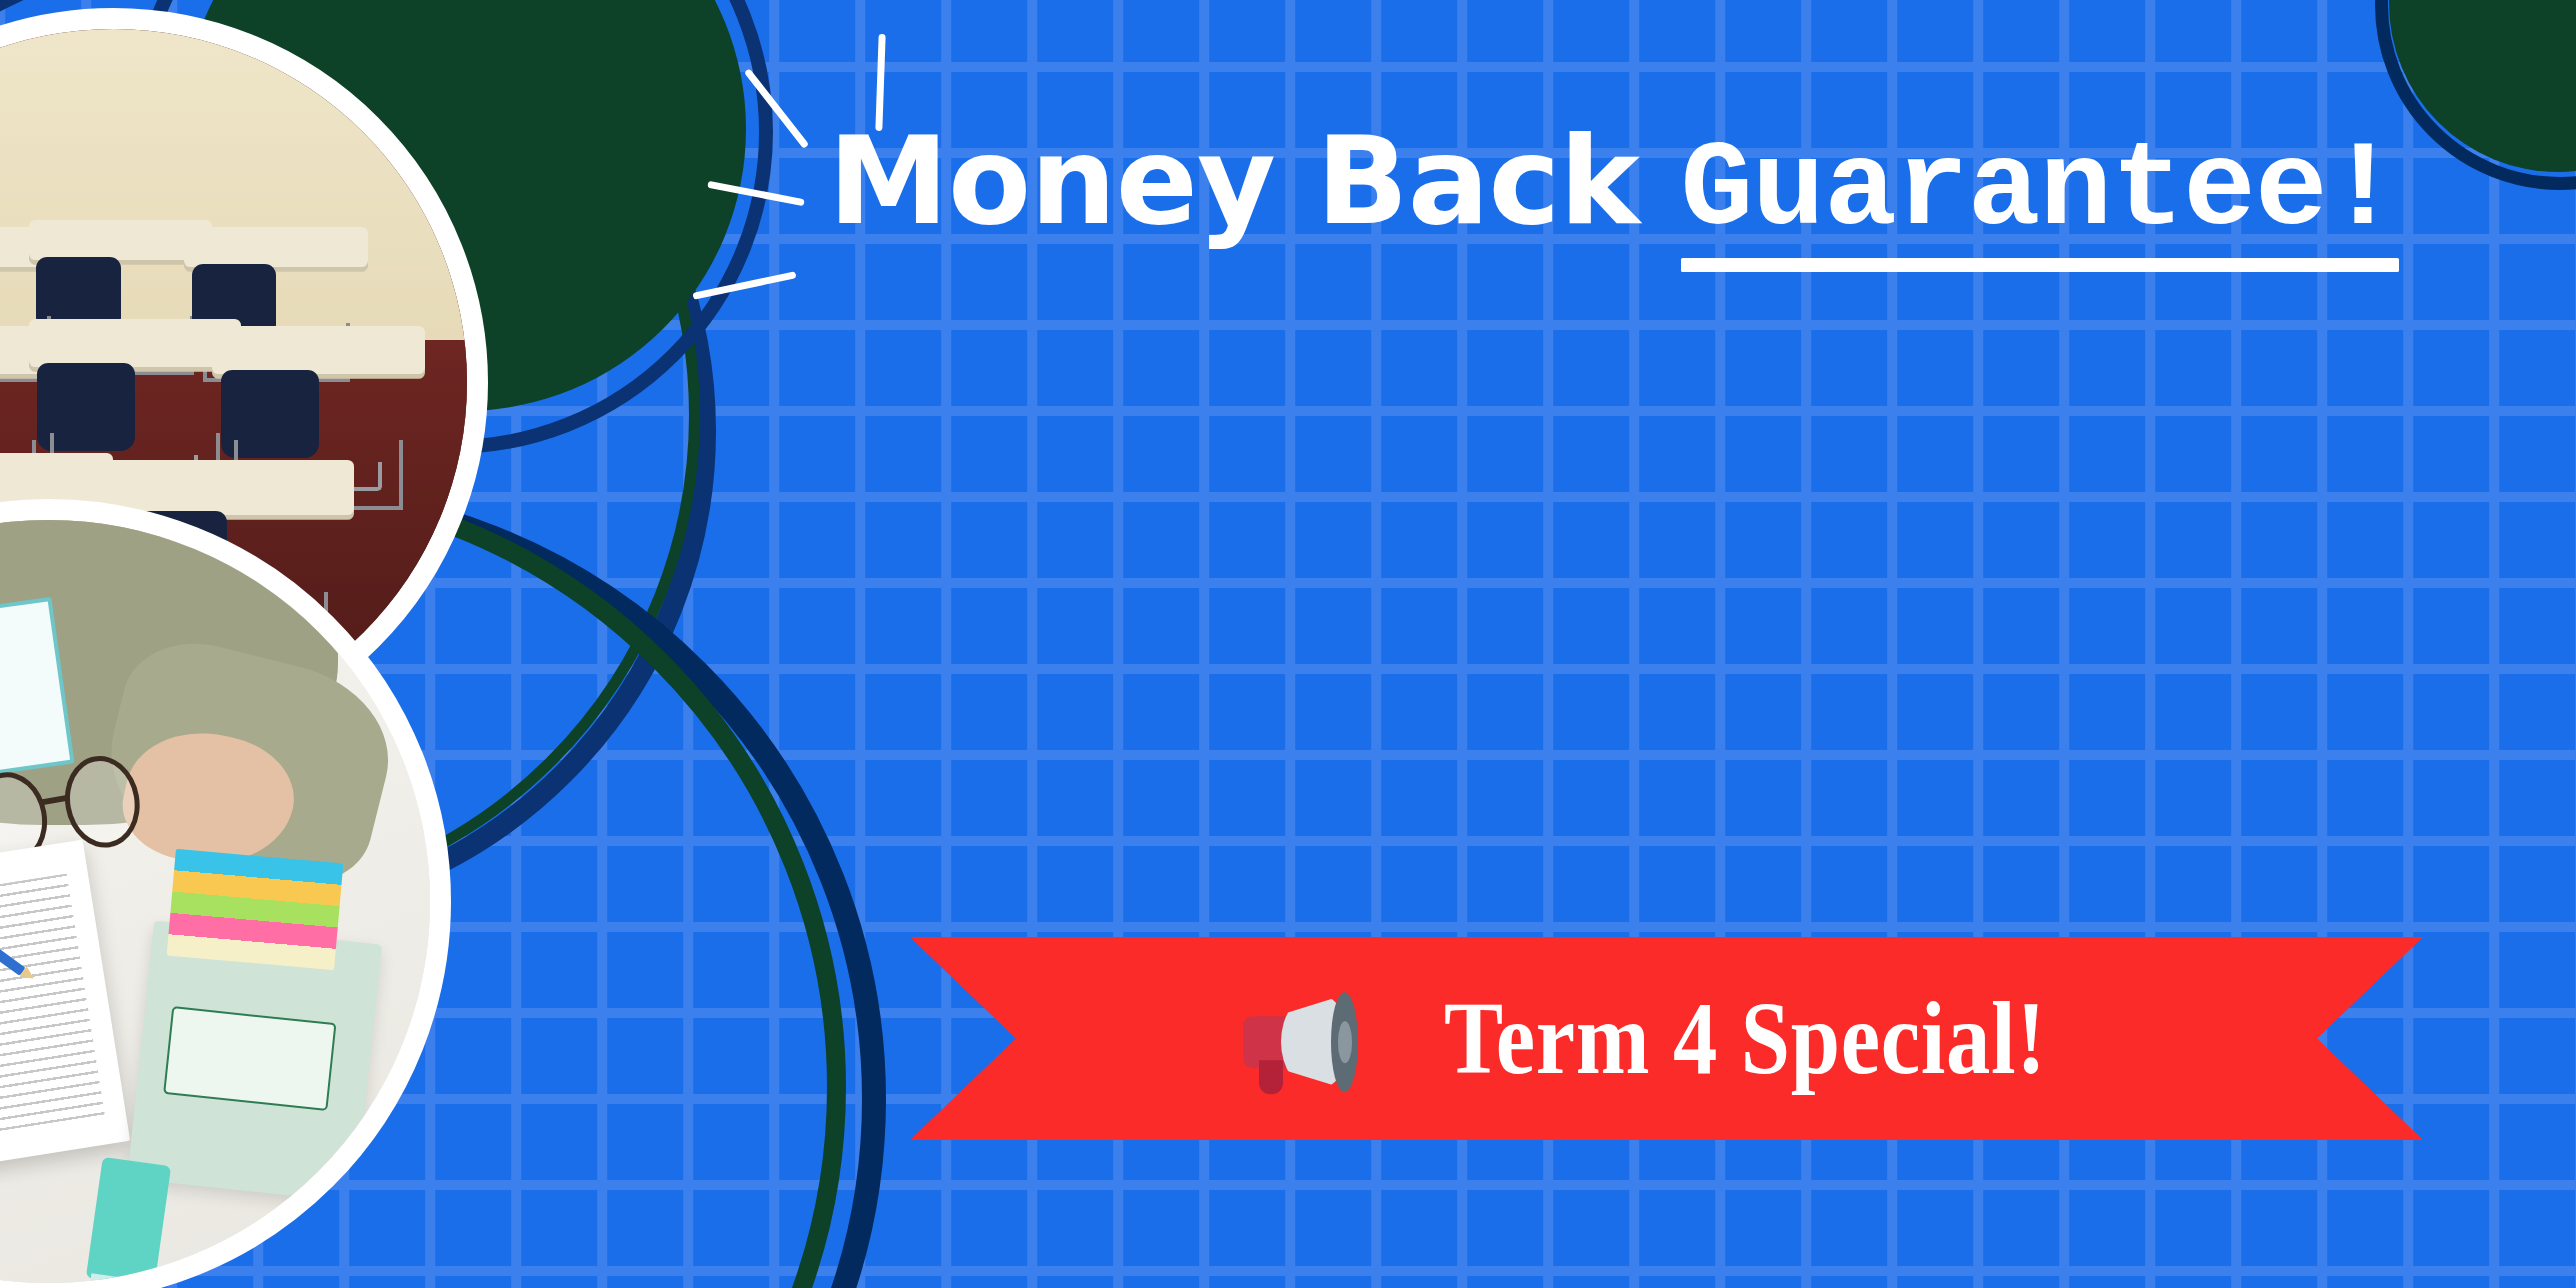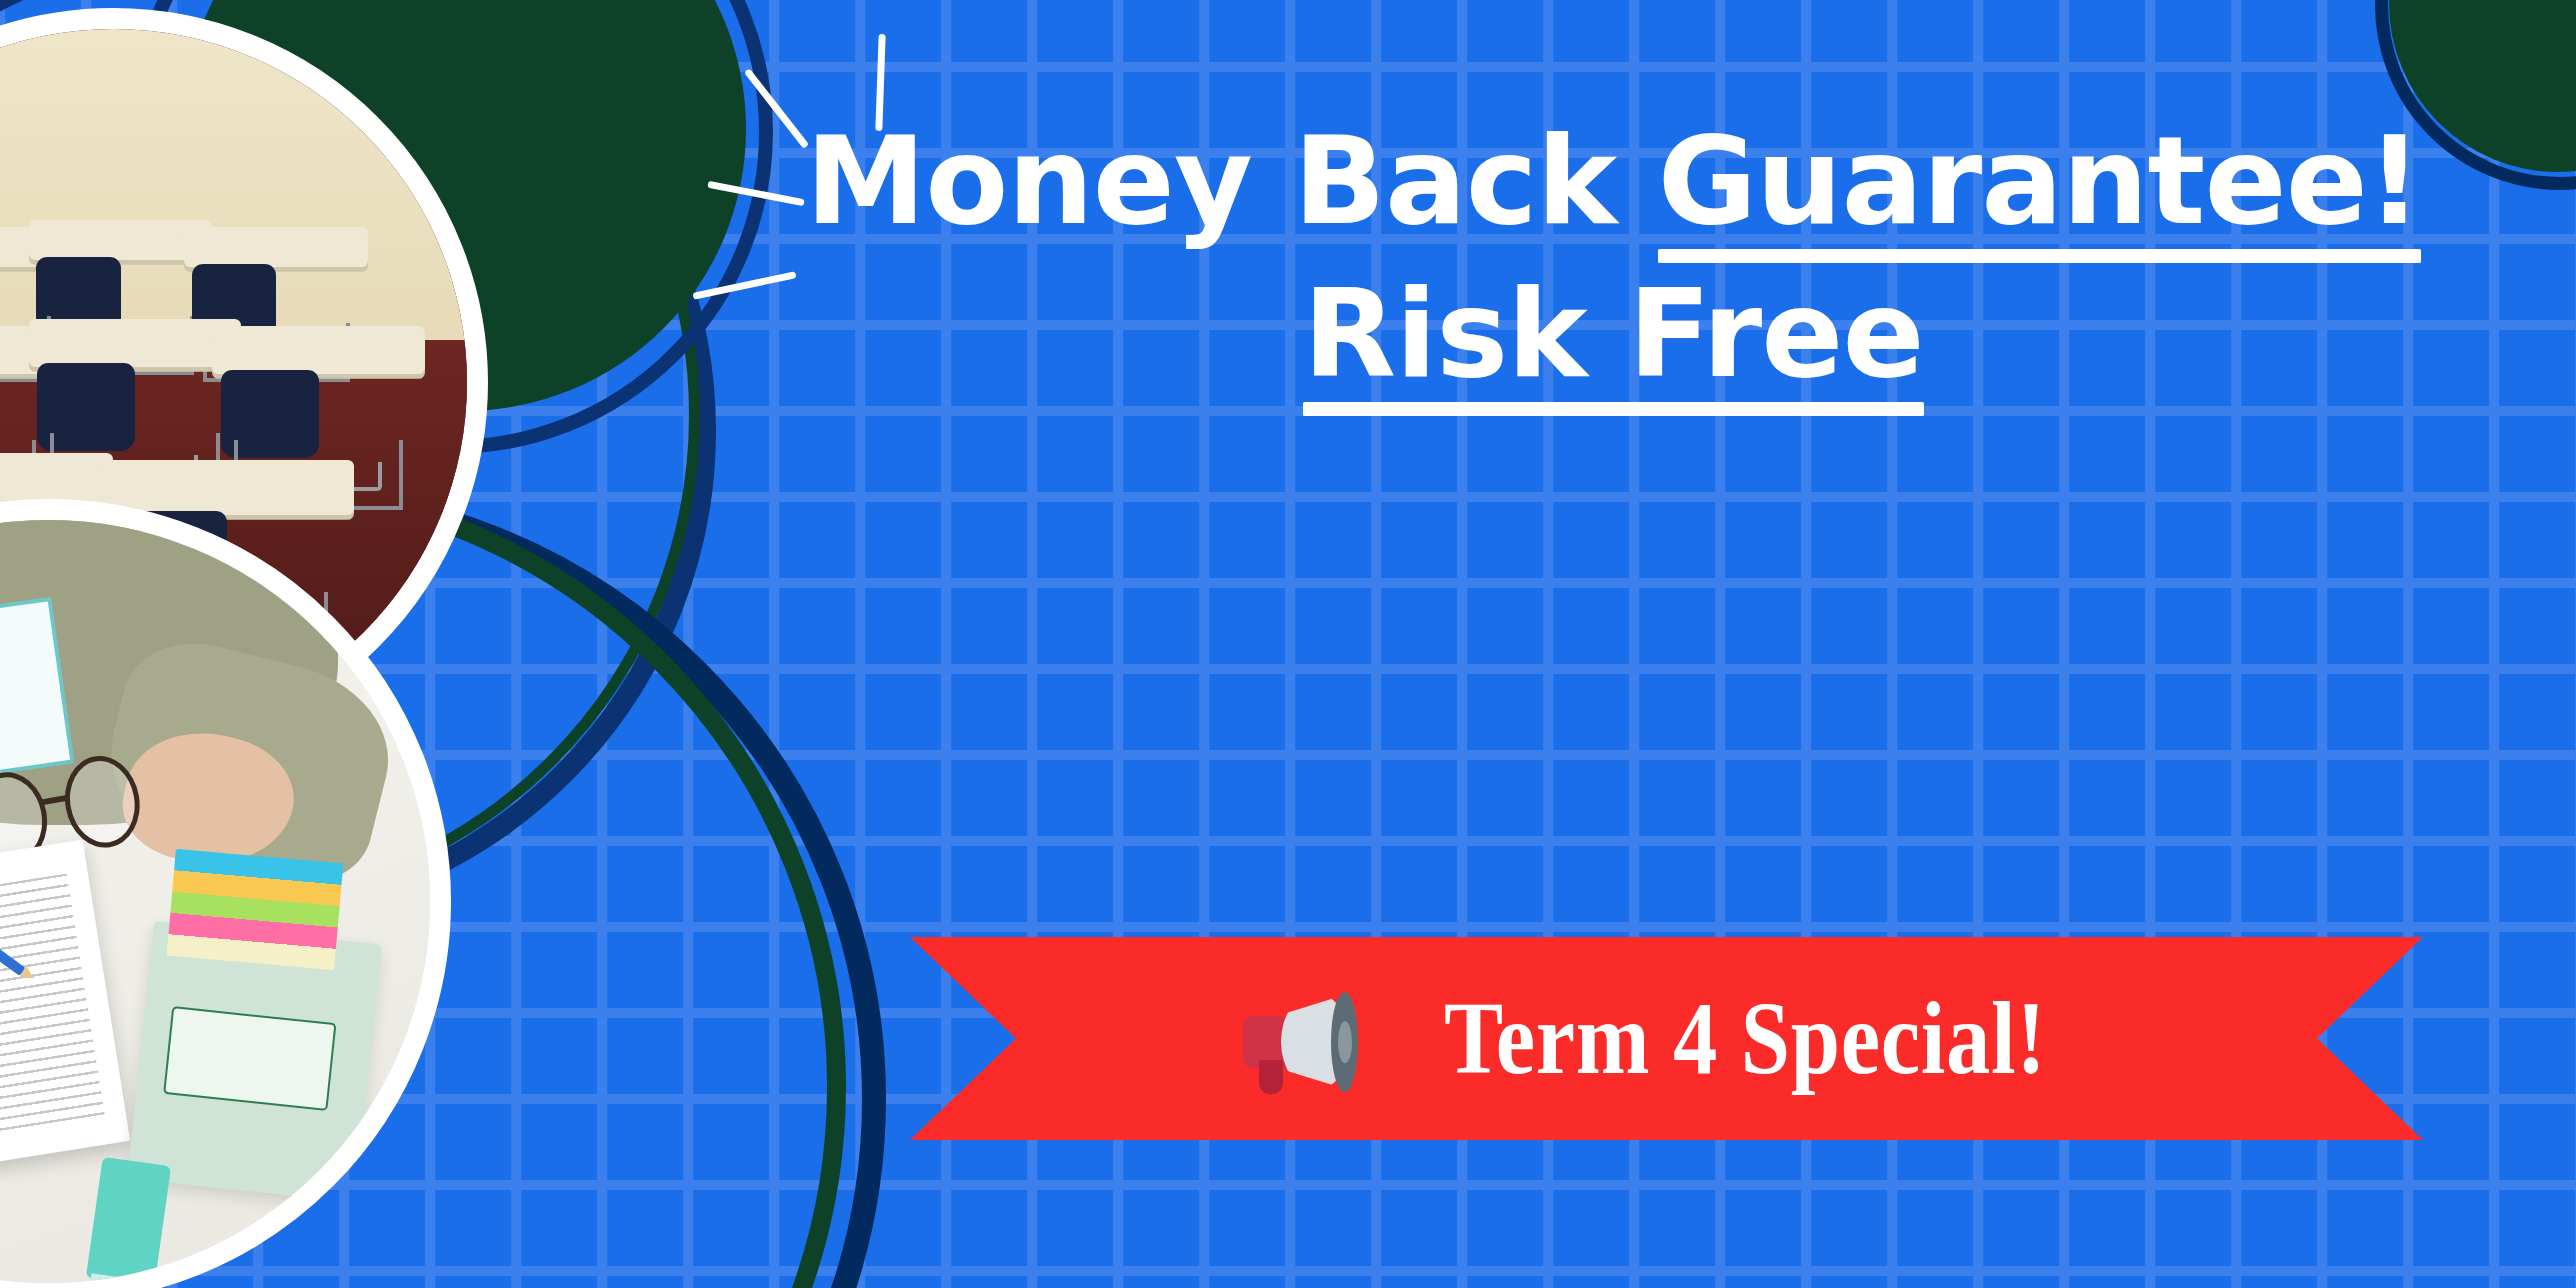--- a/index.html
+++ b/index.html
@@ -176,21 +176,21 @@
     text-align:center;
     color:#ffffff;
     font-family:"DejaVu Sans", sans-serif;
     font-weight:bold;
     font-size:121px;
     line-height:1.00;
     letter-spacing:-0.8px;
   }
   .hl-line{display:block;white-space:nowrap;margin-bottom:32px;}
   .hl-line:last-child{margin-bottom:0;}
-  .u{position:relative;display:inline-block;}
+  .u{position:relative;display:inline-block;font-family:Liberation Mono, monospace;}
   .u:after{
     content:"";position:absolute;left:0;right:0;bottom:-21px;
     height:13.7px;background:#ffffff;border-radius:1.6px;
   }
 
   
   .ribbon{
     position:absolute;
     left:910px; top:937px;
     width:1513px; height:203px;
@@ -356,21 +356,20 @@
 
   <div class="sparkles">
     <span class="sp1"></span>
     <span class="sp2"></span>
     <span class="sp3"></span>
     <span class="sp4"></span>
   </div>
 
   <div class="headline">
     <span class="hl-line"><span>Money Back </span><span class="u">Guarantee!</span></span>
-    <span class="hl-line"><span class="u">Risk Free</span></span>
   </div>
 
   <div class="ribbon">
     <div class="megaphone">
       <div class="body"></div>
       <div class="handle"></div>
       <div class="cone"></div>
       <div class="cone-rim"></div>
       <div class="cone-inner"></div>
     </div>

